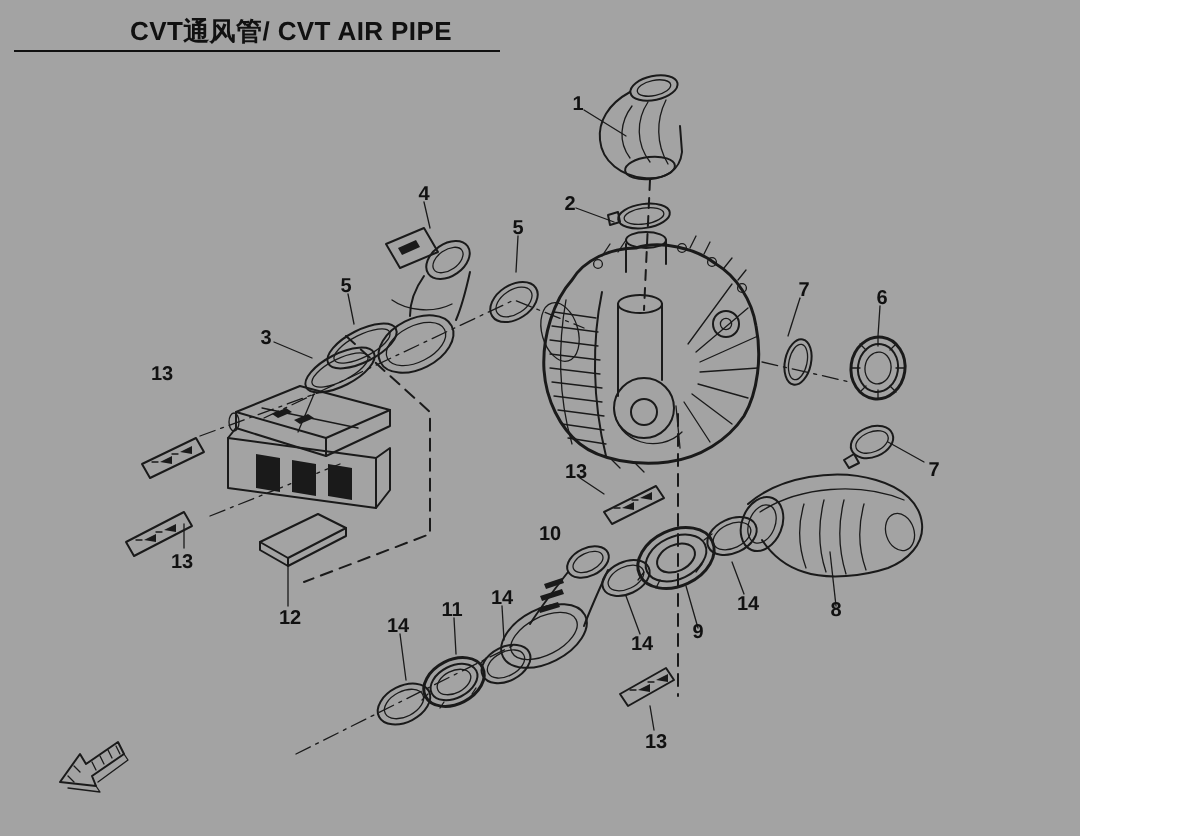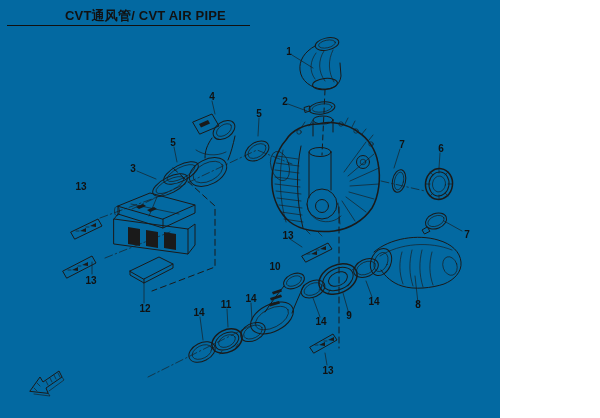--- a/index.html
+++ b/index.html
@@ -1,16 +1,16 @@
 <!DOCTYPE html>
 <html><head>
 <meta charset="utf-8">
 <style>
   html,body{margin:0;padding:0;background:#fff;}
-  .page{position:relative;width:500px;height:418px;background:#0369a1;overflow:hidden;
+  .page{position:relative;width:540px;height:418px;background:#a3a3a3;overflow:hidden;
         font-family:"Liberation Sans",sans-serif;}
   .title{position:absolute;left:65px;top:7px;font-size:13px;font-weight:bold;color:#111;
          letter-spacing:.2px;white-space:nowrap;}
   .title-rule{position:absolute;left:7px;top:25px;width:243px;height:0;border-top:1.6px solid #111;}
   svg{position:absolute;left:0;top:0;}
   .ln{stroke:#1a1a1a;fill:none;stroke-width:1;stroke-linecap:round;stroke-linejoin:round;}
   .thin{stroke-width:.65;}
   .thick{stroke-width:1.5;}
   .fillink{fill:#1a1a1a;stroke:none;}
   .dash{stroke-dasharray:6 4;}

